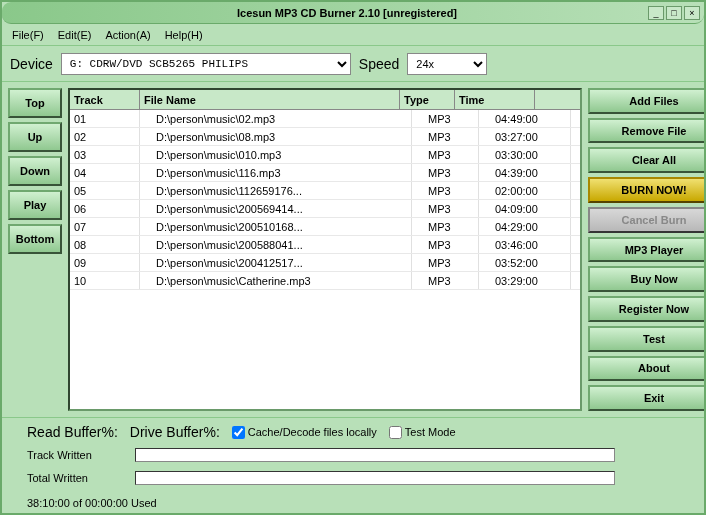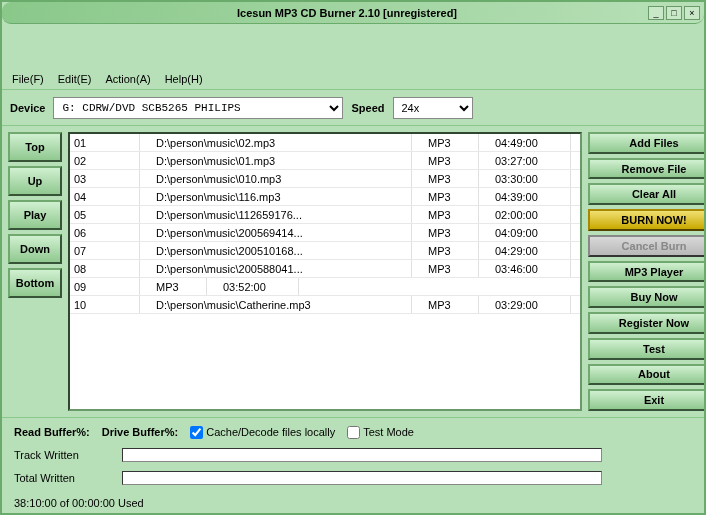--- a/index.html
+++ b/index.html
@@ -59,42 +59,41 @@
     }
 
     .menu-bar {
       background: #b8e0b8;
       height: 22px;
       display: flex;
       align-items: center;
       padding: 0 4px;
       border-bottom: 1px solid #8ac88a;
       gap: 2px;
-      margin-top: 44px;
     }
 
     .menu-item {
       padding: 2px 6px;
       cursor: pointer;
       font-size: 11px;
     }
 
     .toolbar-row {
       background: #b8e0b8;
       height: 36px;
       display: flex;
       align-items: center;
       padding: 4px 8px;
       gap: 8px;
       border-bottom: 1px solid #8ac88a;
     }
 
     .label-text {
-      font-size: 11px;
-      font-weight: bold;
+      font-size: 14px;
+      font-weight: normal;
     }
 
     .device-select {
       width: 290px;
       height: 22px;
       background: white;
       border: 1px solid #888;
       font-size: 11px;
       padding: 0 4px;
       font-family: Liberation Mono, monospace;
@@ -216,21 +215,21 @@
       color: #000;
     }
 
     .cancel-btn {
       color: #888;
       background: linear-gradient(to bottom, #d8d8d8, #b8b8b8);
       border-color: #888;
     }
 
     .bottom-panel {
-      padding: 4px 12px;
+      padding: 4px 25px;
       background: #b8e0b8;
       border-top: 1px solid #8ac88a;
       display: flex;
       flex-direction: column;
       gap: 3px;
     }
 
     .options-row {
       display: flex;
       align-items: center;
@@ -307,36 +306,42 @@
     <select class="speed-select">
       <option>24x</option>
     </select>
   </div>
 
   <div class="main-area">
 
     <div class="left-panel">
       <button class="nav-btn">Top</button>
       <button class="nav-btn">Up</button>
+      <button class="nav-btn">Down</button>
       <button class="nav-btn">Play</button>
-      <button class="nav-btn">Down</button>
       <button class="nav-btn">Bottom</button>
     </div>
 
     <div class="track-list-container">
+      <div class="track-header">
+        <div class="track-header-cell col-track">Track</div>
+        <div class="track-header-cell col-filename">File Name</div>
+        <div class="track-header-cell col-type">Type</div>
+        <div class="track-header-cell col-time">Time</div>
+      </div>
       <div class="track-list" id="track-list-body">
       <div class="track-row">
       <div class="track-cell col-track">01</div>
       <div class="track-cell col-filename">D:\person\music\02.mp3</div>
       <div class="track-cell col-type">MP3</div>
       <div class="track-cell col-time">04:49:00</div>
     </div>
           <div class="track-row">
       <div class="track-cell col-track">02</div>
-      <div class="track-cell col-filename">D:\person\music\01.mp3</div>
+      <div class="track-cell col-filename">D:\person\music\08.mp3</div>
       <div class="track-cell col-type">MP3</div>
       <div class="track-cell col-time">03:27:00</div>
     </div>
           <div class="track-row">
       <div class="track-cell col-track">03</div>
       <div class="track-cell col-filename">D:\person\music\010.mp3</div>
       <div class="track-cell col-type">MP3</div>
       <div class="track-cell col-time">03:30:00</div>
     </div>
           <div class="track-row">
@@ -364,20 +369,21 @@
       <div class="track-cell col-time">04:29:00</div>
     </div>
           <div class="track-row">
       <div class="track-cell col-track">08</div>
       <div class="track-cell col-filename">D:\person\music\200588041...</div>
       <div class="track-cell col-type">MP3</div>
       <div class="track-cell col-time">03:46:00</div>
     </div>
           <div class="track-row">
       <div class="track-cell col-track">09</div>
+      <div class="track-cell col-filename">D:\person\music\200412517...</div>
       <div class="track-cell col-type">MP3</div>
       <div class="track-cell col-time">03:52:00</div>
     </div>
           <div class="track-row">
       <div class="track-cell col-track">10</div>
       <div class="track-cell col-filename">D:\person\music\Catherine.mp3</div>
       <div class="track-cell col-type">MP3</div>
       <div class="track-cell col-time">03:29:00</div>
     </div>
         </div>

